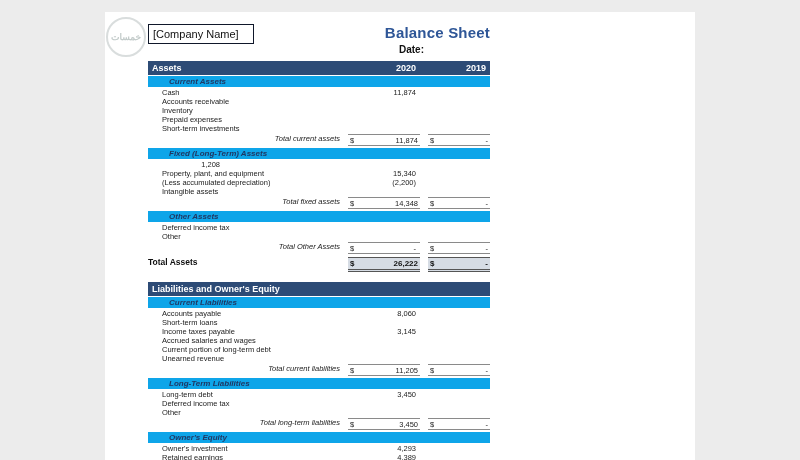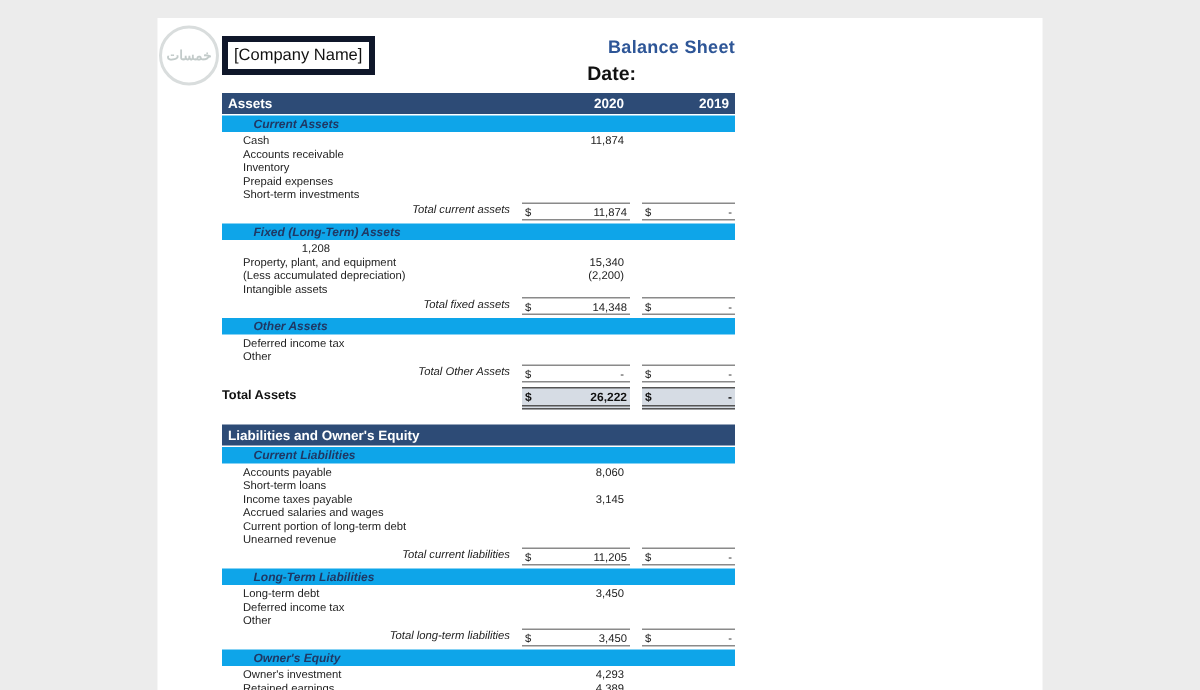--- a/index.html
+++ b/index.html
@@ -23,27 +23,27 @@
     position:absolute;top:5px;left:1px;
     width:36px;height:36px;border-radius:50%;
     border:2px solid #d9dddd;
     display:flex;align-items:center;justify-content:center;
     color:#c3cbca;font-size:9px;font-weight:bold;
   }
 
   
   .hdr{display:flex;justify-content:space-between;align-items:flex-start;margin-bottom:6px;}
   .company{
-    border:4px solid #0f172a;
+    border:1px solid #0f172a;
     font-size:11px;color:#111;
-    padding:3px 4px 3px 4px;
+    padding:3px 14px 3px 4px;
   }
   .title-block{text-align:right;}
-  .title{color:#2e5697;font-weight:bold;font-size:12px;letter-spacing:.2px;}
-  .date-label{font-size:13px;font-weight:bold;color:#111;margin-top:3px;padding-right:66px;}
+  .title{color:#2e5697;font-weight:bold;font-size:15px;letter-spacing:.2px;}
+  .date-label{font-size:10px;font-weight:bold;color:#111;margin-top:3px;padding-right:66px;}
 
   
   .row{display:flex;align-items:flex-start;}
   .lbl{flex:1;min-width:0;}
   .cy1{width:72px;}
   .cy2{width:62px;margin-left:8px;}
 
   
   .bar{
     background:#2d4b76;color:#ffffff;

